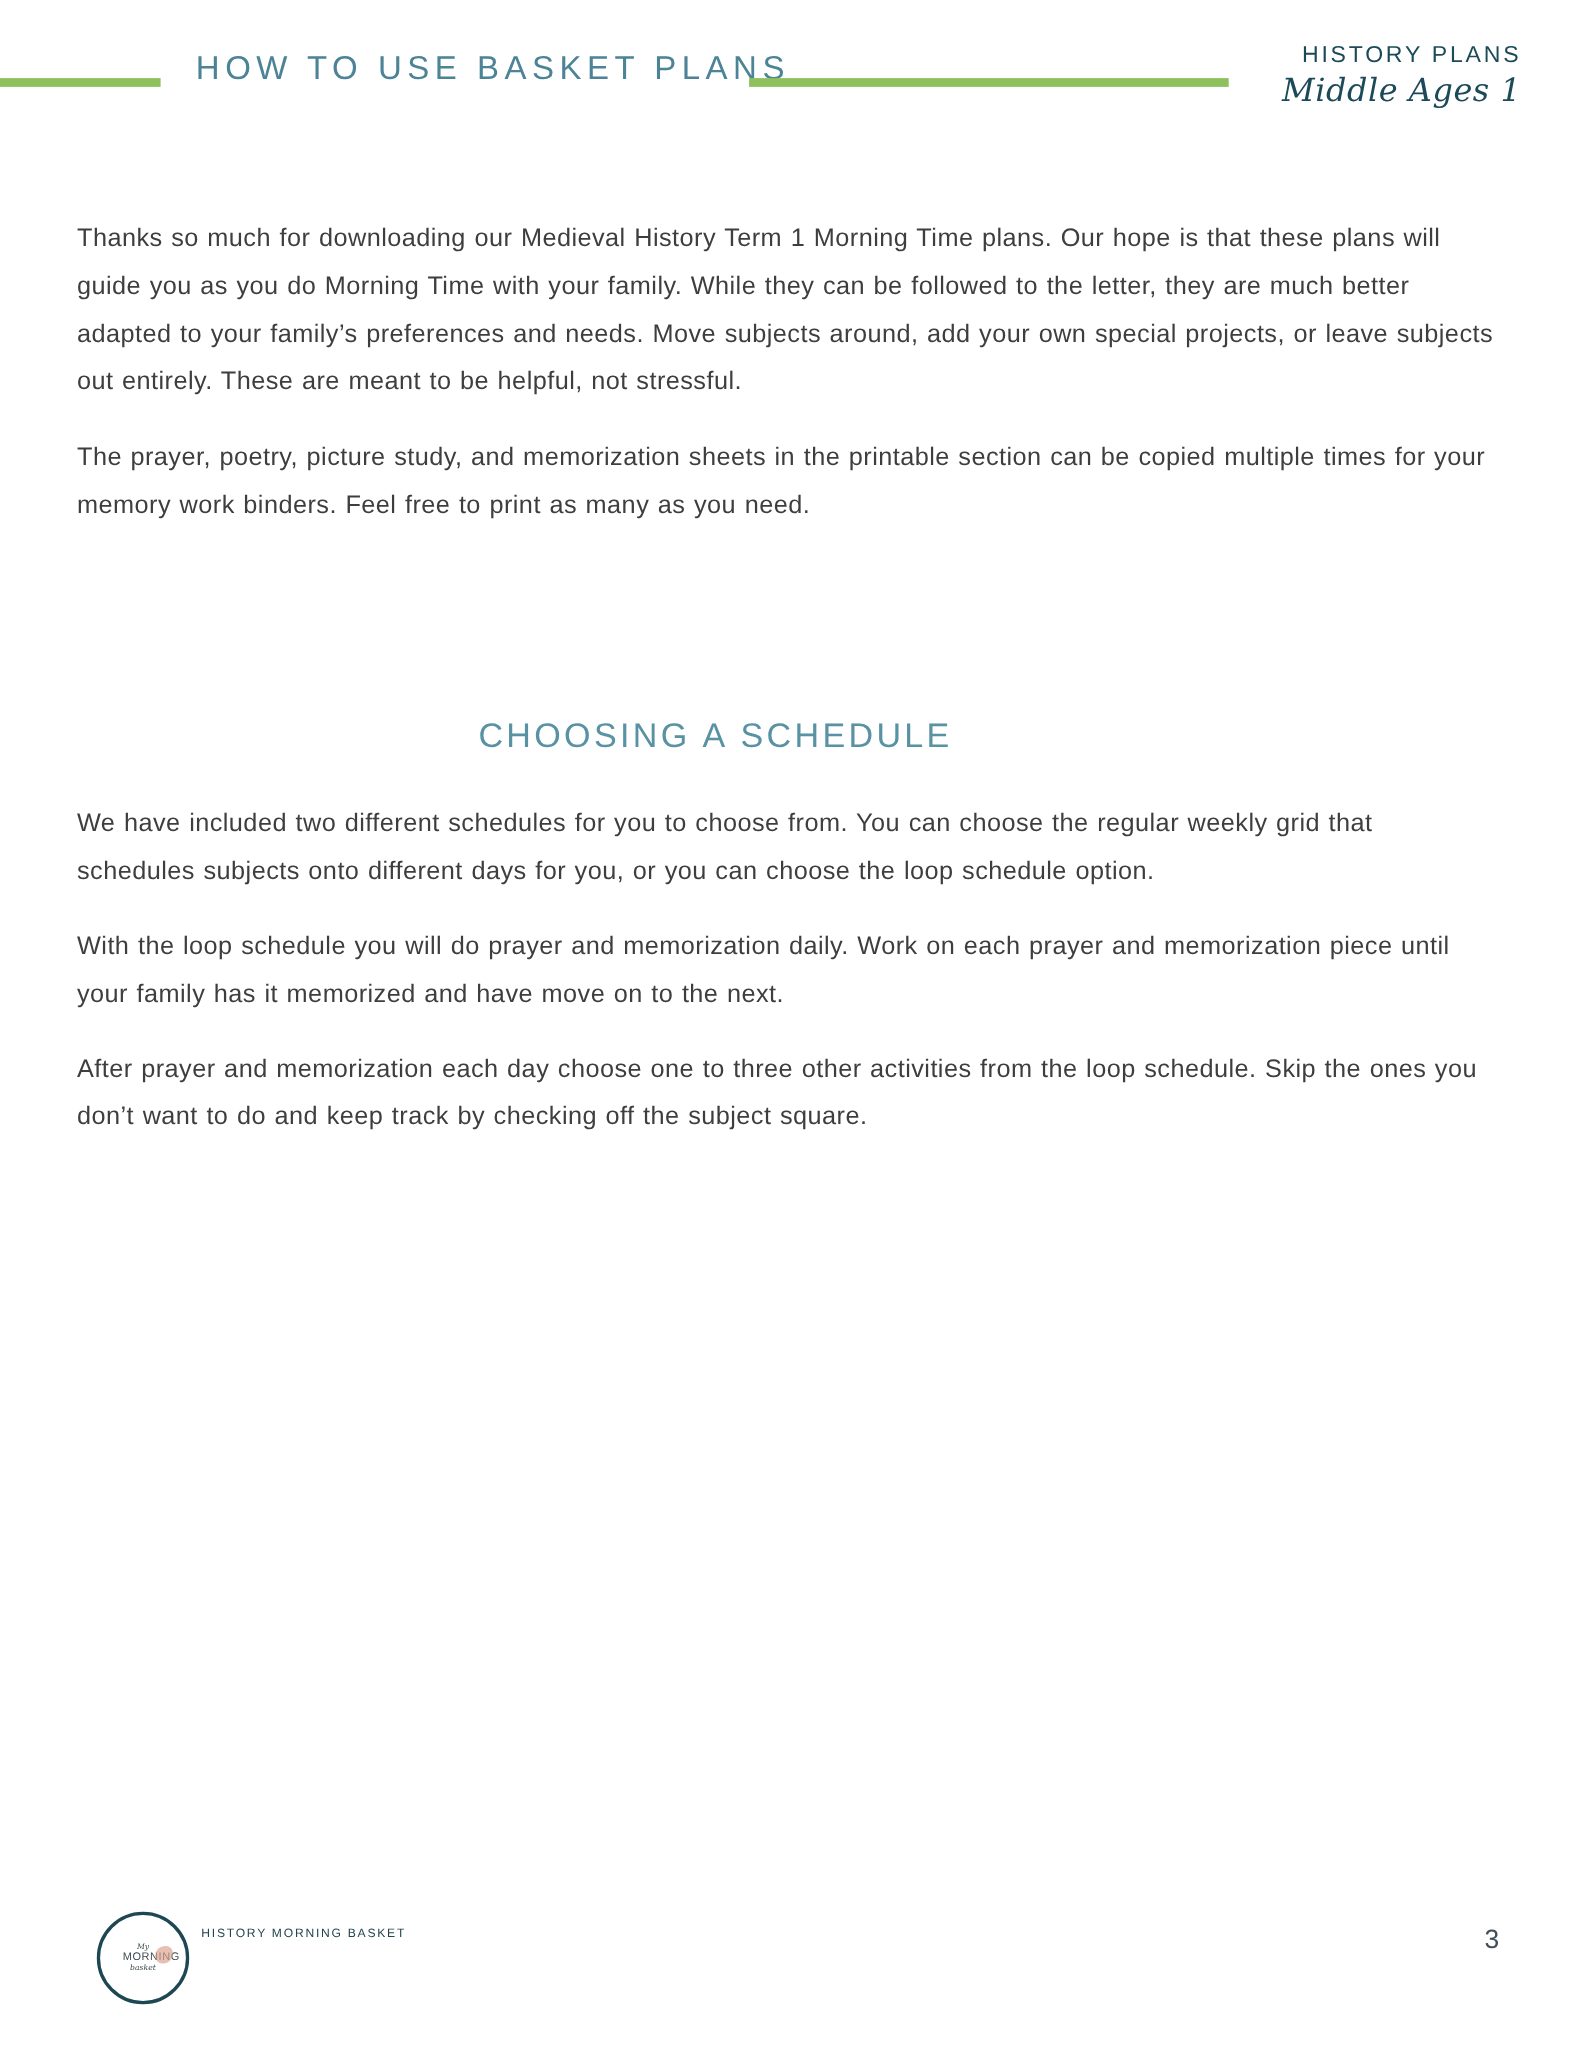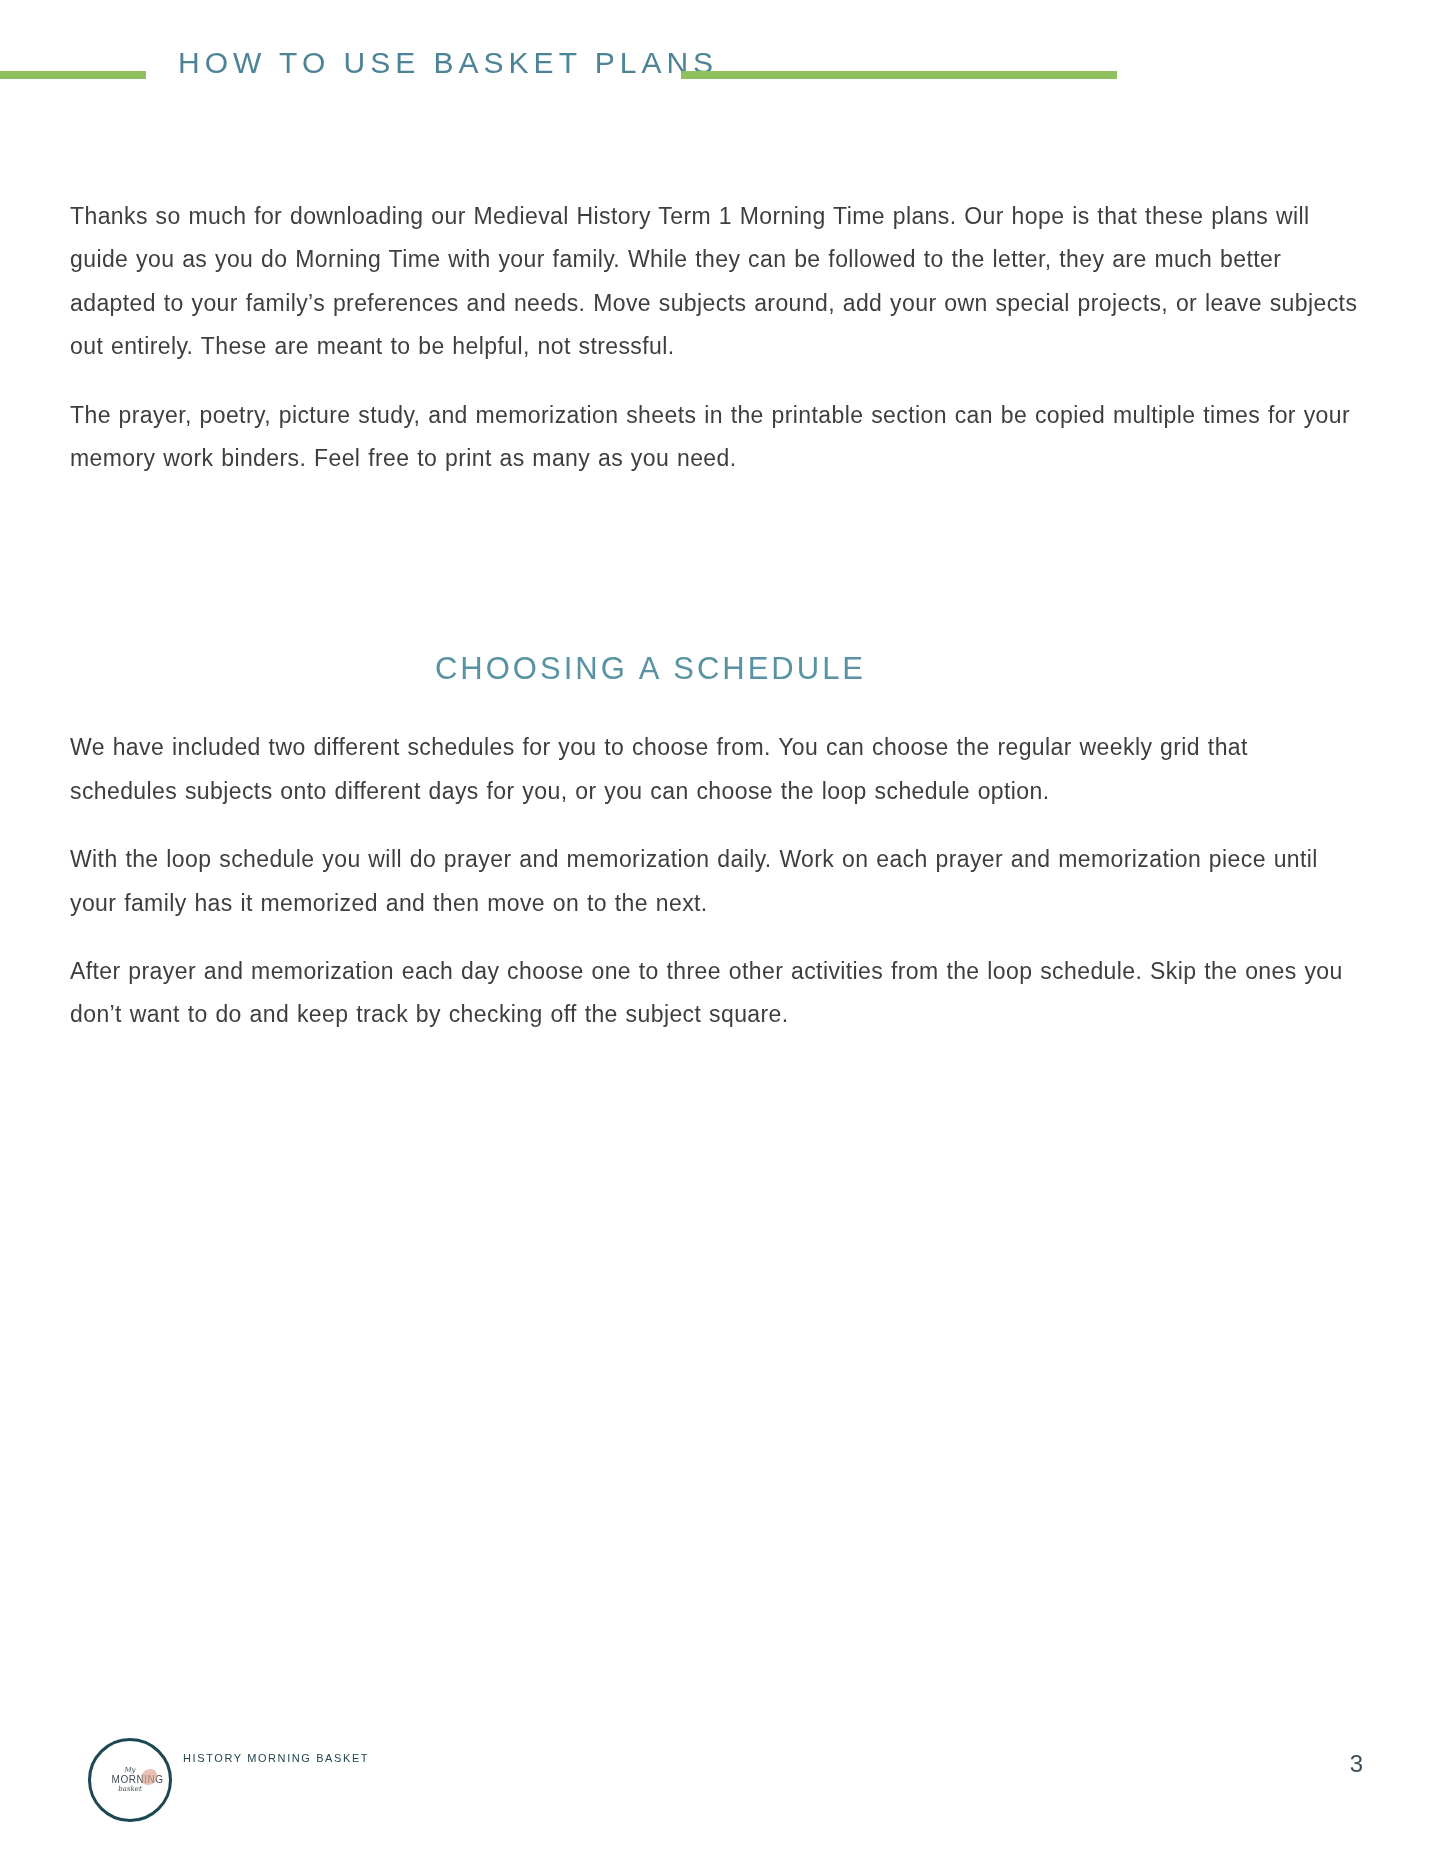--- a/index.html
+++ b/index.html
@@ -148,29 +148,33 @@
 </style>
 </head>
 <body>
 
 <div class="page">
 
   <div class="rule rule-left"></div>
   <h1 class="page-title">HOW TO USE BASKET PLANS</h1>
   <div class="rule rule-right"></div>
 
+  <div class="brand">
+    <div class="brand-series">HISTORY PLANS</div>
+    <div class="brand-subtitle">Middle Ages 1</div>
+  </div>
 
   <main class="body-copy">
     <p>Thanks so much for downloading our Medieval History Term 1 Morning Time plans. Our hope is that these plans will guide you as you do Morning Time with your family. While they can be followed to the letter, they are much better adapted to your family’s preferences and needs. Move subjects around, add your own special projects, or leave subjects out entirely. These are meant to be helpful, not stressful.</p>
     <p>The prayer, poetry, picture study, and memorization sheets in the printable section can be copied multiple times for your memory work binders. Feel free to print as many as you need.</p>
 
     <h2 class="section-heading">CHOOSING A SCHEDULE</h2>
 
     <p>We have included two different schedules for you to choose from. You can choose the regular weekly grid that schedules subjects onto different days for you, or you can choose the loop schedule option.</p>
-    <p>With the loop schedule you will do prayer and memorization daily. Work on each prayer and memorization piece until your family has it memorized and then move on to the next.</p>
+    <p>With the loop schedule you will do prayer and memorization daily. Work on each prayer and memorization piece until your family has it memorized and have move on to the next.</p>
     <p>After prayer and memorization each day choose one to three other activities from the loop schedule. Skip the ones you don’t want to do and keep track by checking off the subject square.</p>
   </main>
 
   <div class="logo">
     <span class="logo-script">My</span>
     <span class="logo-word">MORNING</span>
     <span class="logo-script">basket</span>
     <span class="logo-floral"></span>
   </div>
   <div class="footer-label">HISTORY MORNING BASKET</div>

